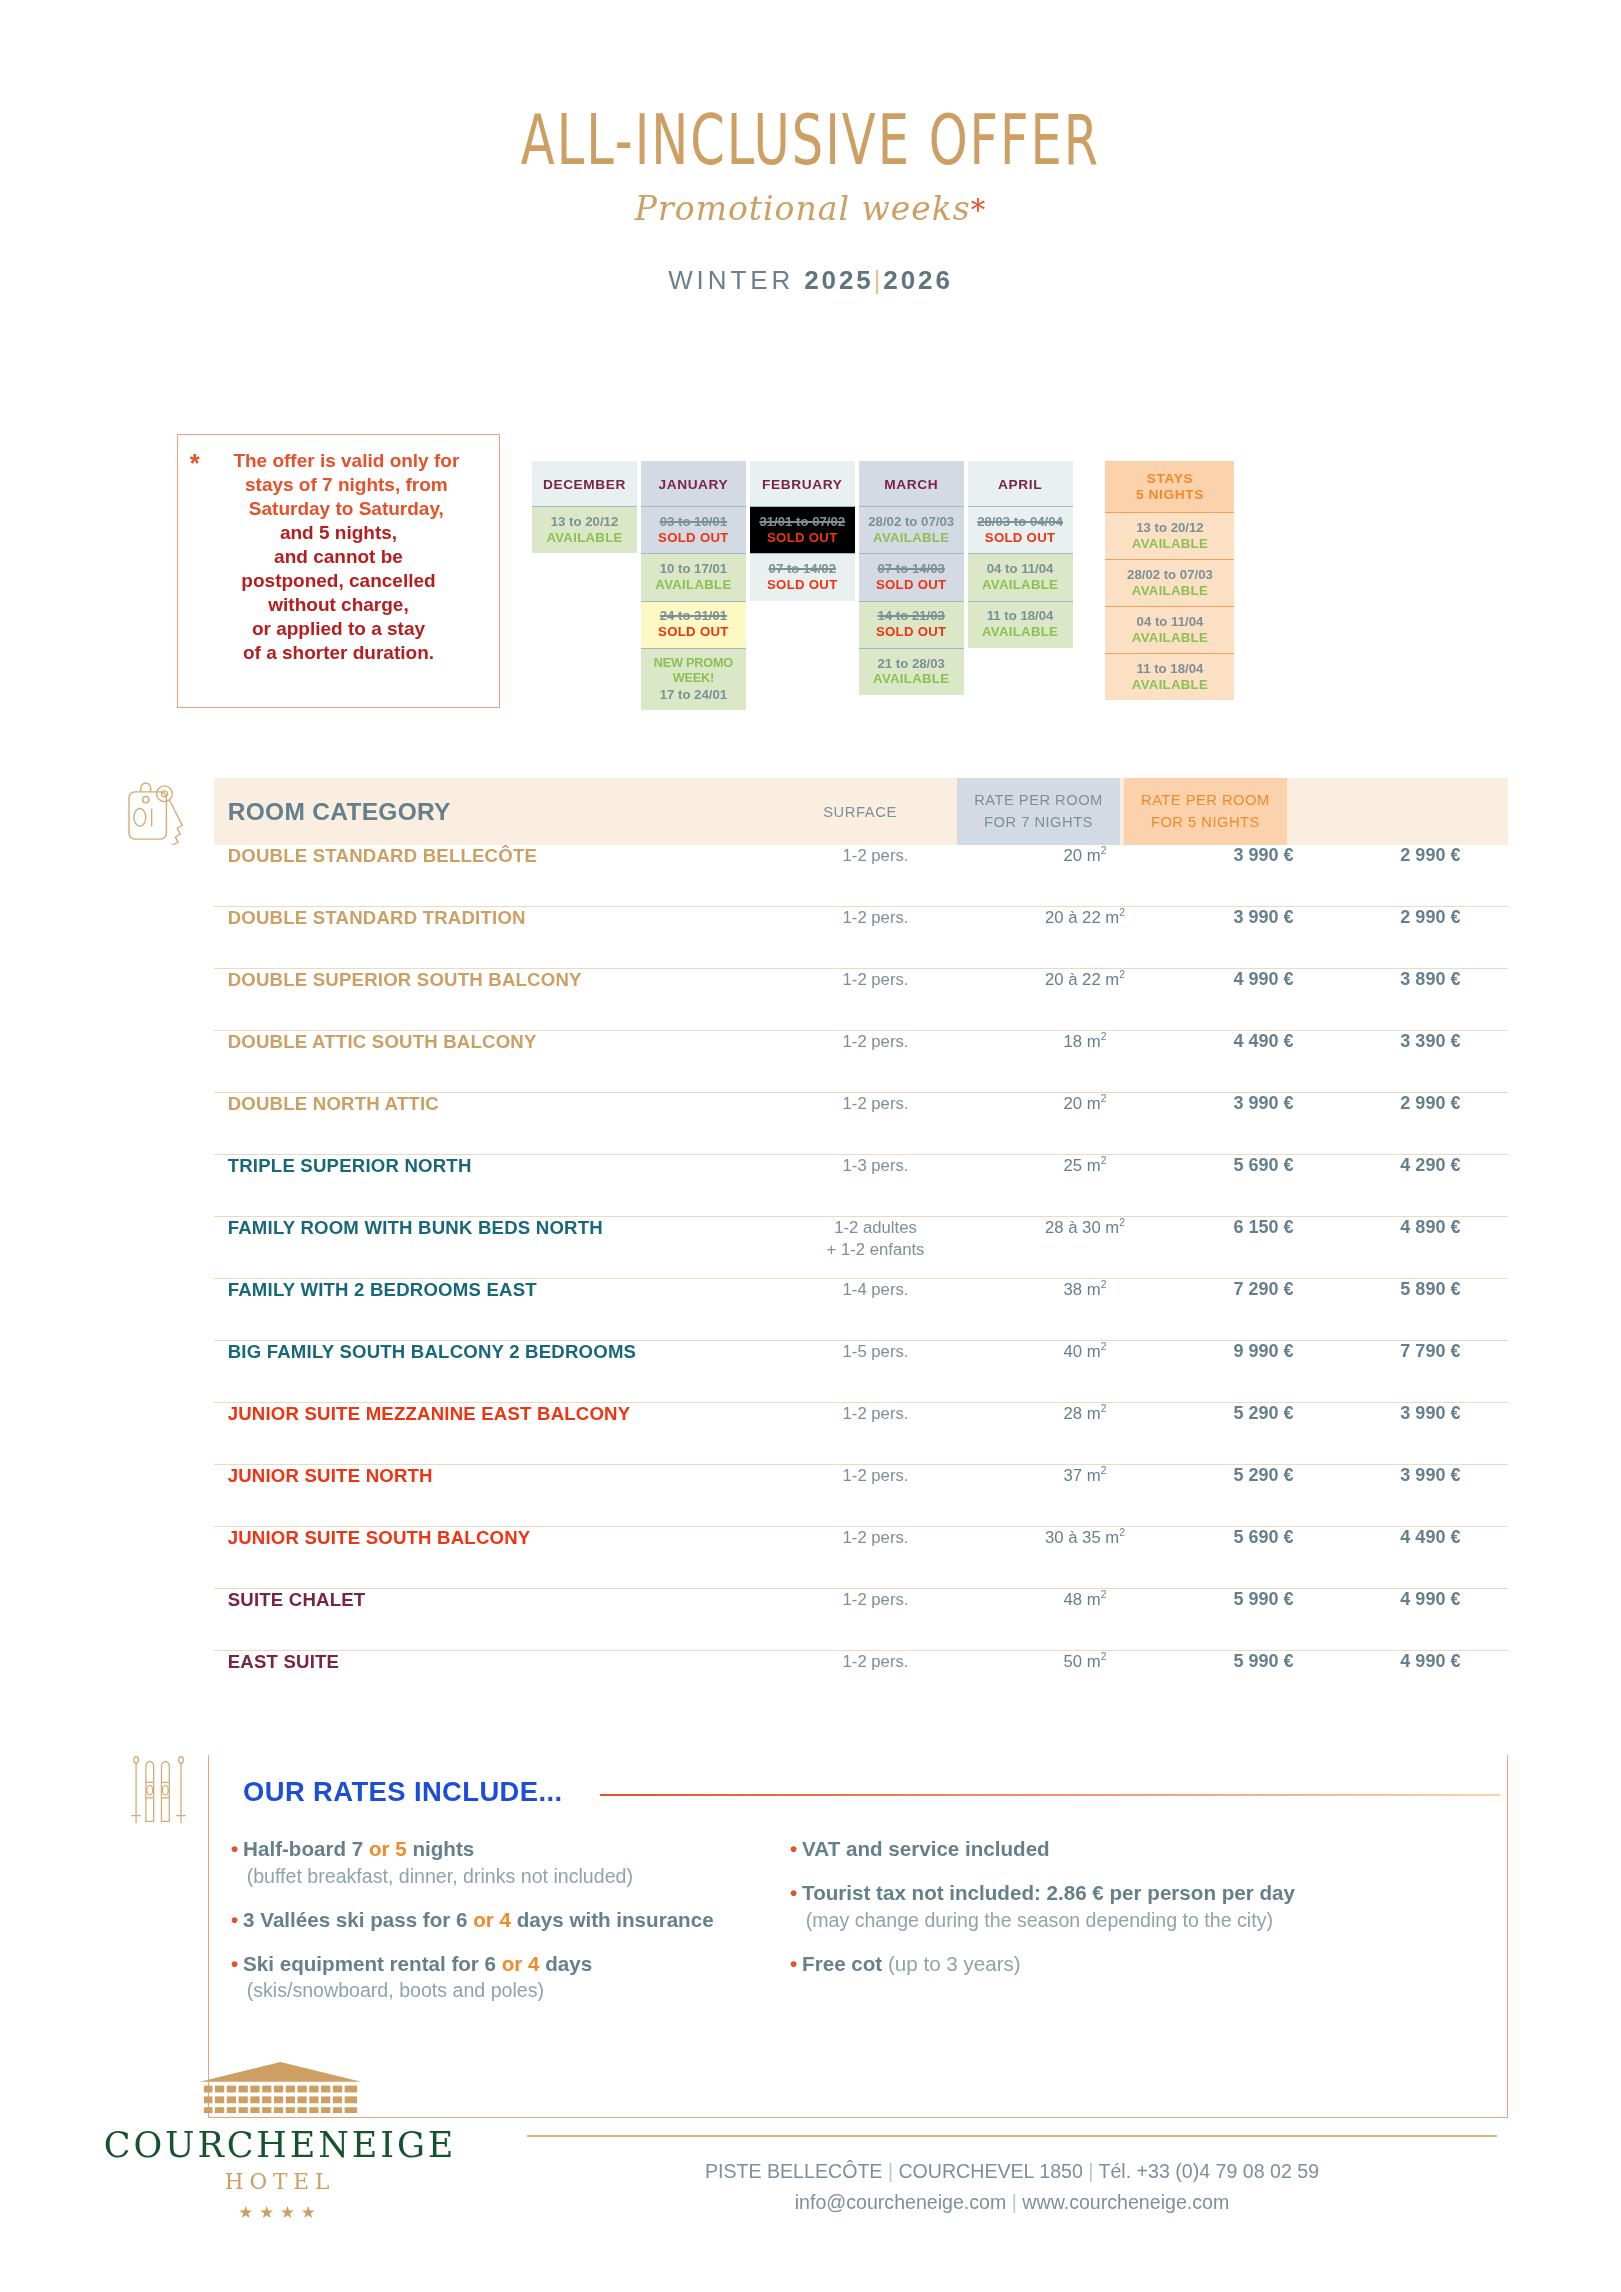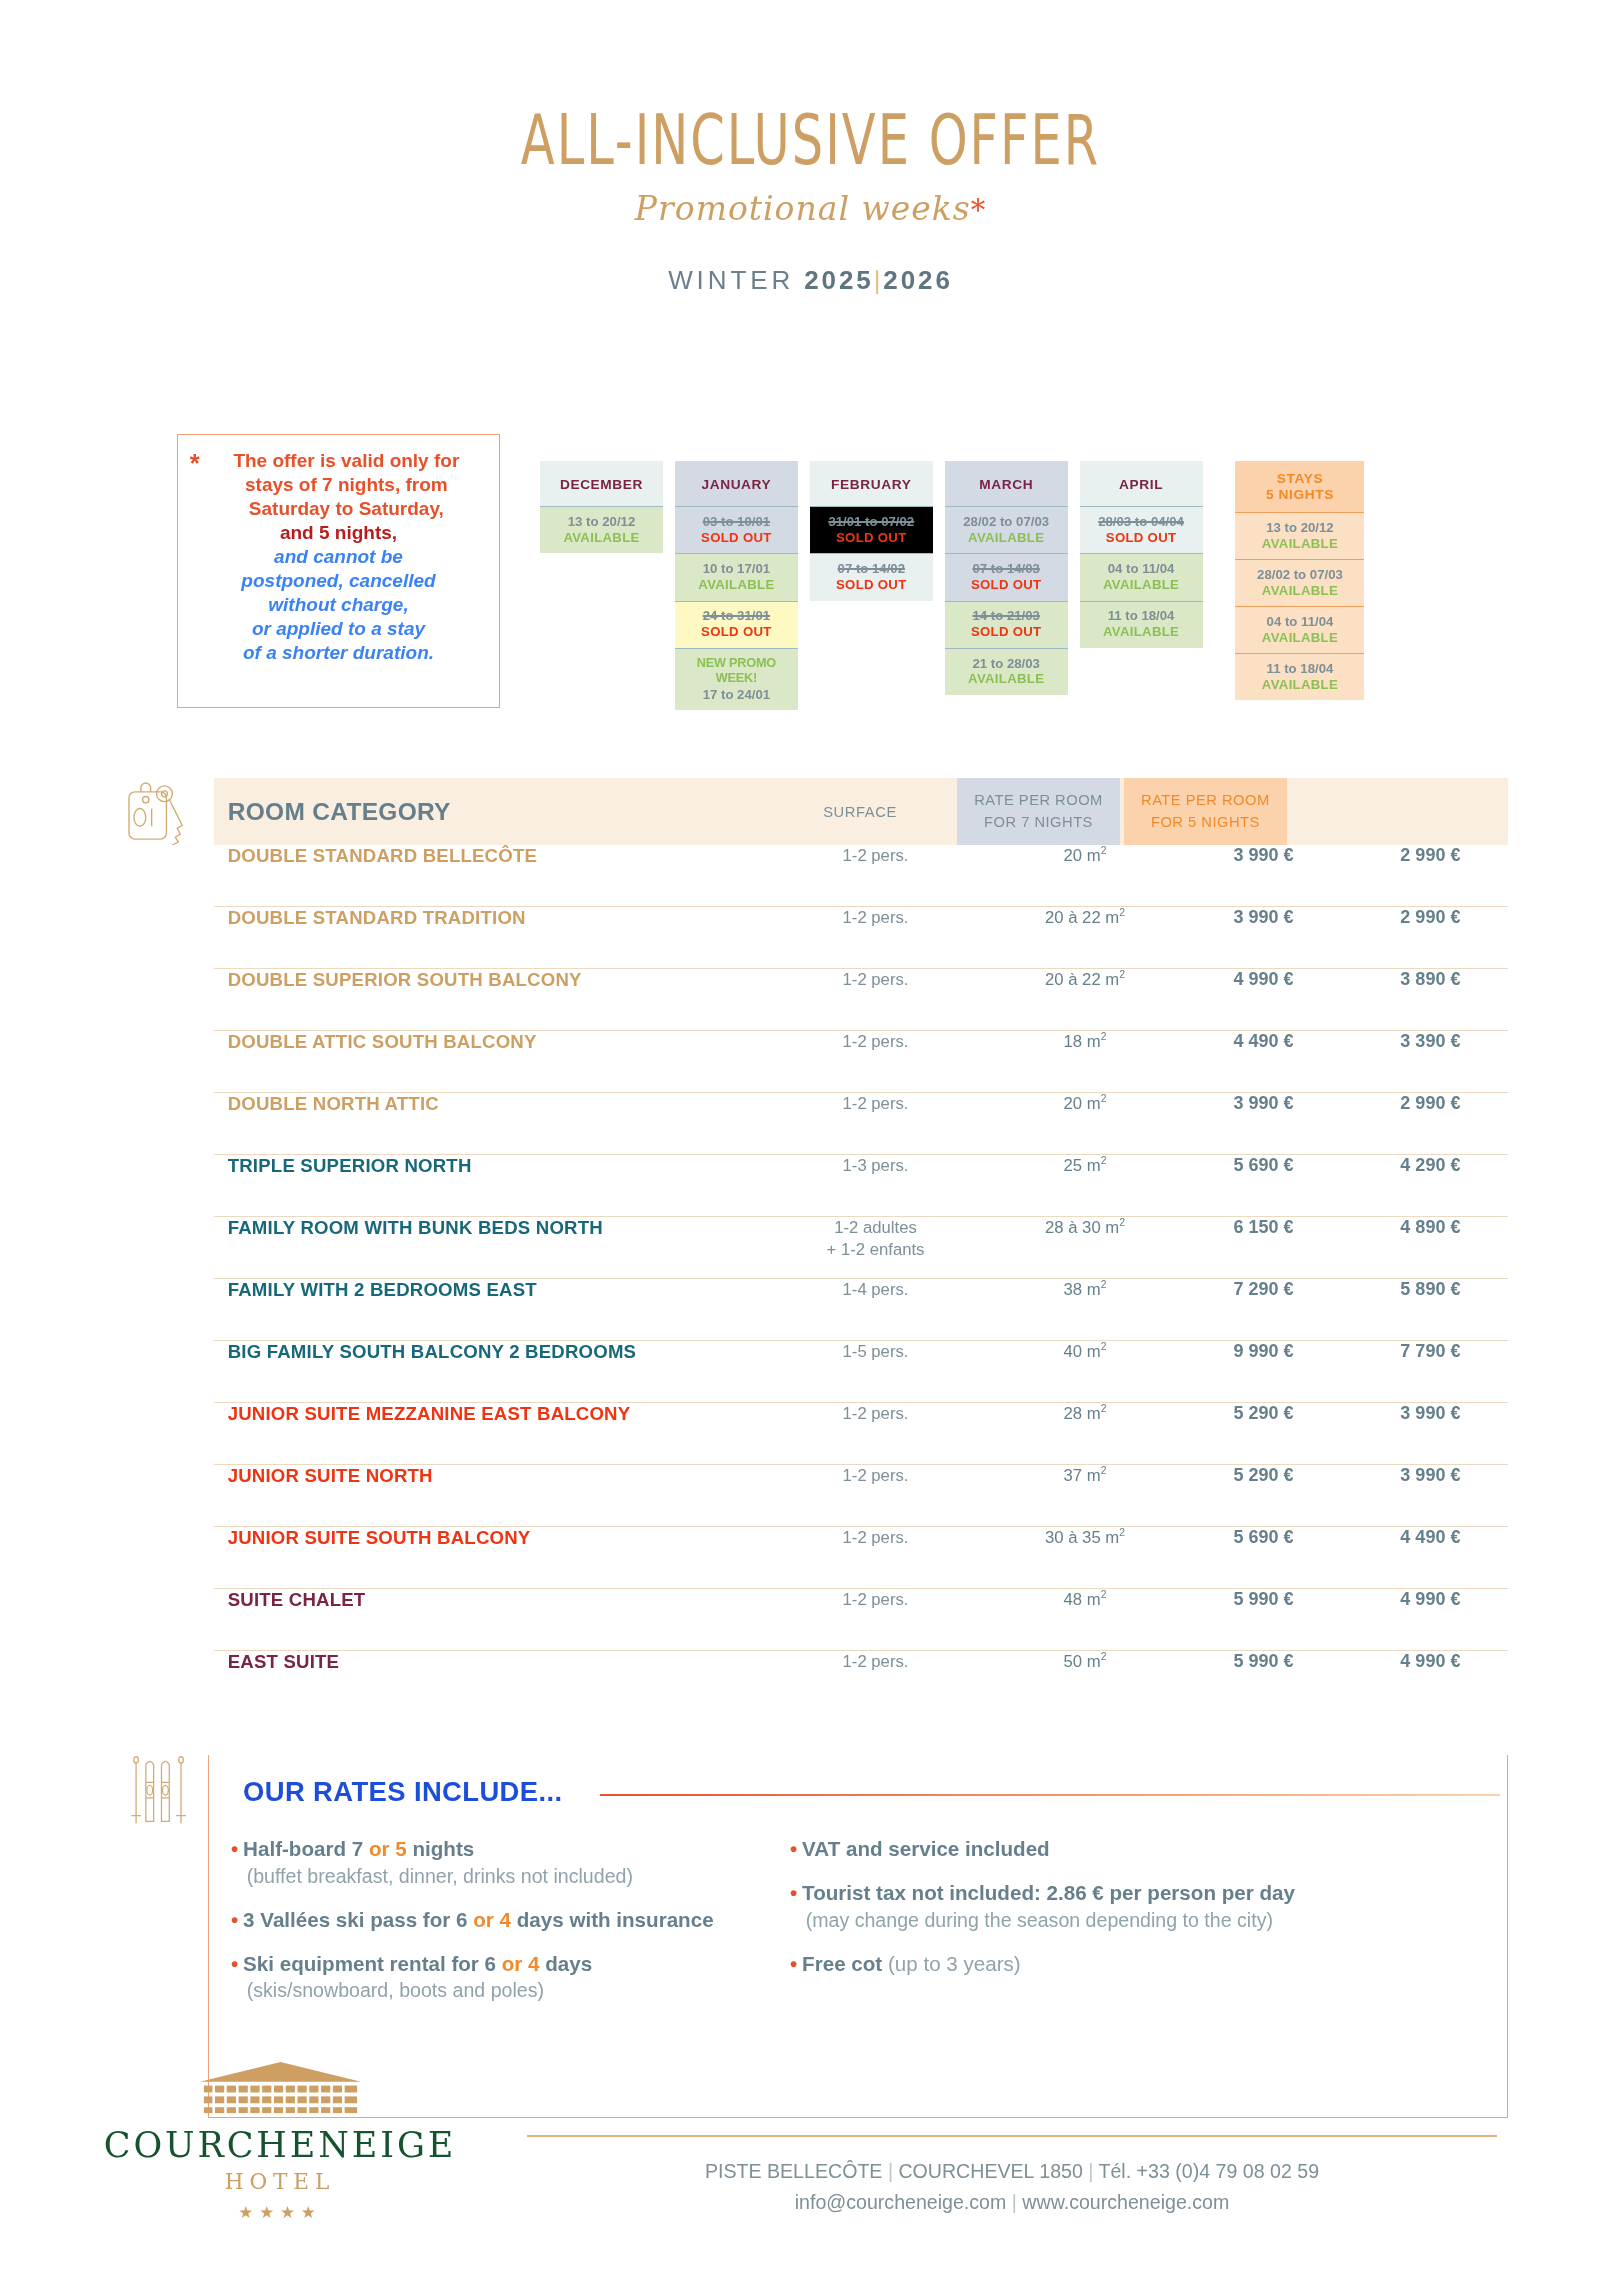--- a/index.html
+++ b/index.html
@@ -59,31 +59,31 @@
     padding: 13.7px 13.7px 9.8px 13.7px;
     text-align: center;
   }
   .notice-inner { position: relative; font-size: 19px; line-height: 24px; font-weight: 700; }
   .notice .star {
     position: absolute; left: -2px; top: 2px;
     color: #e8502a; font-size: 25.5px; font-weight: 700; line-height: 1;
   }
   .notice .l-red   { color: #e8502a; display:block; padding-left: 15.7px;}
   .notice .l-orange{ color: #b91c1c; display:block; }
-  .notice .l-black { color: #3b82f6; display:block;font-style:italic; }
+  .notice .l-black { color: #b91c1c; display:block; }
 
   
   .cal {
     position: absolute;
     left: 532px; top: 461px;
     display: flex;
     gap: 3.9px;
     align-items: flex-start;
   }
-  .cal-col { width: 123px; margin-left: 8px; }
+  .cal-col { width: 105px; }
   .cal-col.wide { width: 129px; margin-left: 29px; }
   .cal-head {
     font-size: 13.7px; font-weight: 700; letter-spacing: 0.6px;
     color: #7a2344; text-align: center;
     padding: 15.7px 2px 14.7px 2px;
   }
   .cal-head.bg-a { background: #e8f0f0; }
   .cal-head.bg-b { background: #d4dae4; }
   .cal-head.orange { background: #fbd2ab; color: #f08a2a; line-height: 15.7px; padding: 9.8px 2px 9.8px 2px;}
   .cal-cell {

